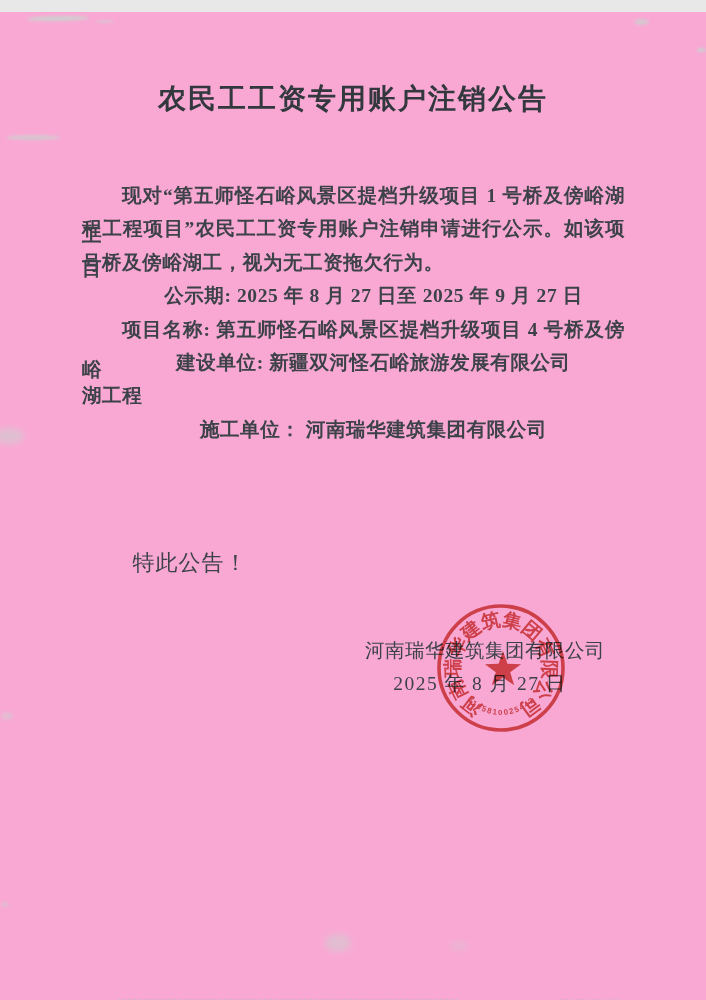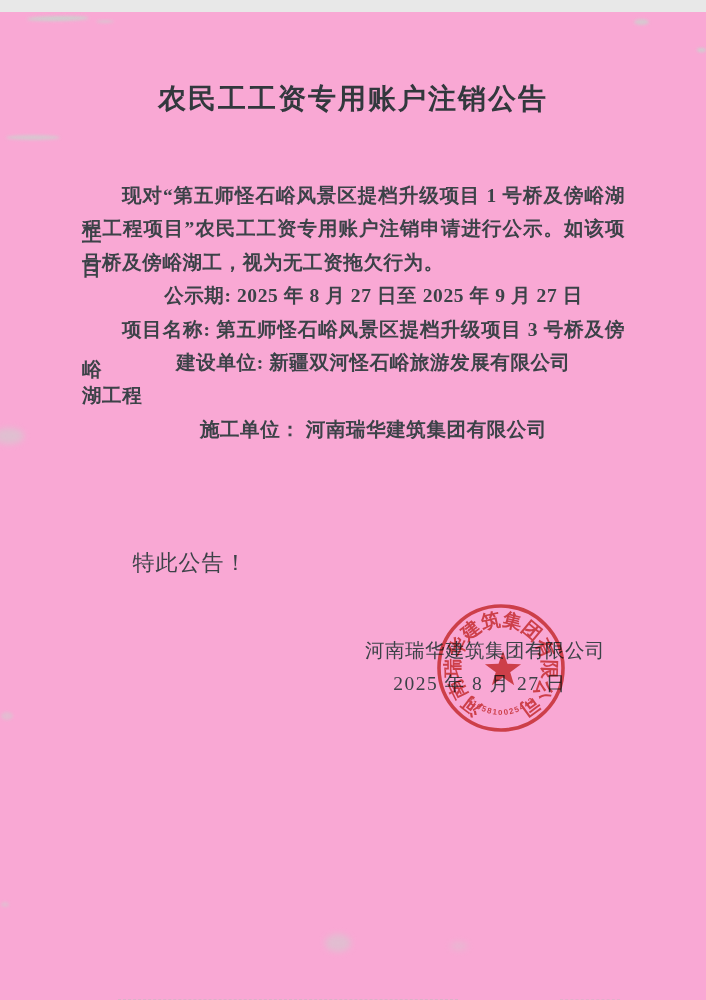--- a/index.html
+++ b/index.html
@@ -60,21 +60,21 @@
 
 <div class="page">
 
   <h1 class="title">农民工工资专用账户注销公告</h1>
 
   <div class="body-text">
     <div class="line indent fill">现对“第五师怪石峪风景区提档升级项目 1 号桥及傍峪湖工</div>
     <div class="line fill">程工程项目”农民工工资专用账户注销申请进行公示。如该项目</div>
     <div class="line">号桥及傍峪湖工，视为无工资拖欠行为。</div>
     <div class="line indent">公示期: 2025 年 8 月 27 日至 2025 年 9 月 27 日</div>
-    <div class="line indent fill">项目名称: 第五师怪石峪风景区提档升级项目 3 号桥及傍峪</div>
+    <div class="line indent fill">项目名称: 第五师怪石峪风景区提档升级项目 4 号桥及傍峪</div>
     <div class="line indent">建设单位: 新疆双河怪石峪旅游发展有限公司</div>
     <div class="line">湖工程</div>
     <div class="line indent">施工单位： 河南瑞华建筑集团有限公司</div>
   </div>
 
   <div class="closing">特此公告！</div>
 
   <div class="signature">
     <div>河南瑞华建筑集团有限公司</div>
     <div class="date">2025 年 8 月 27 日</div>

